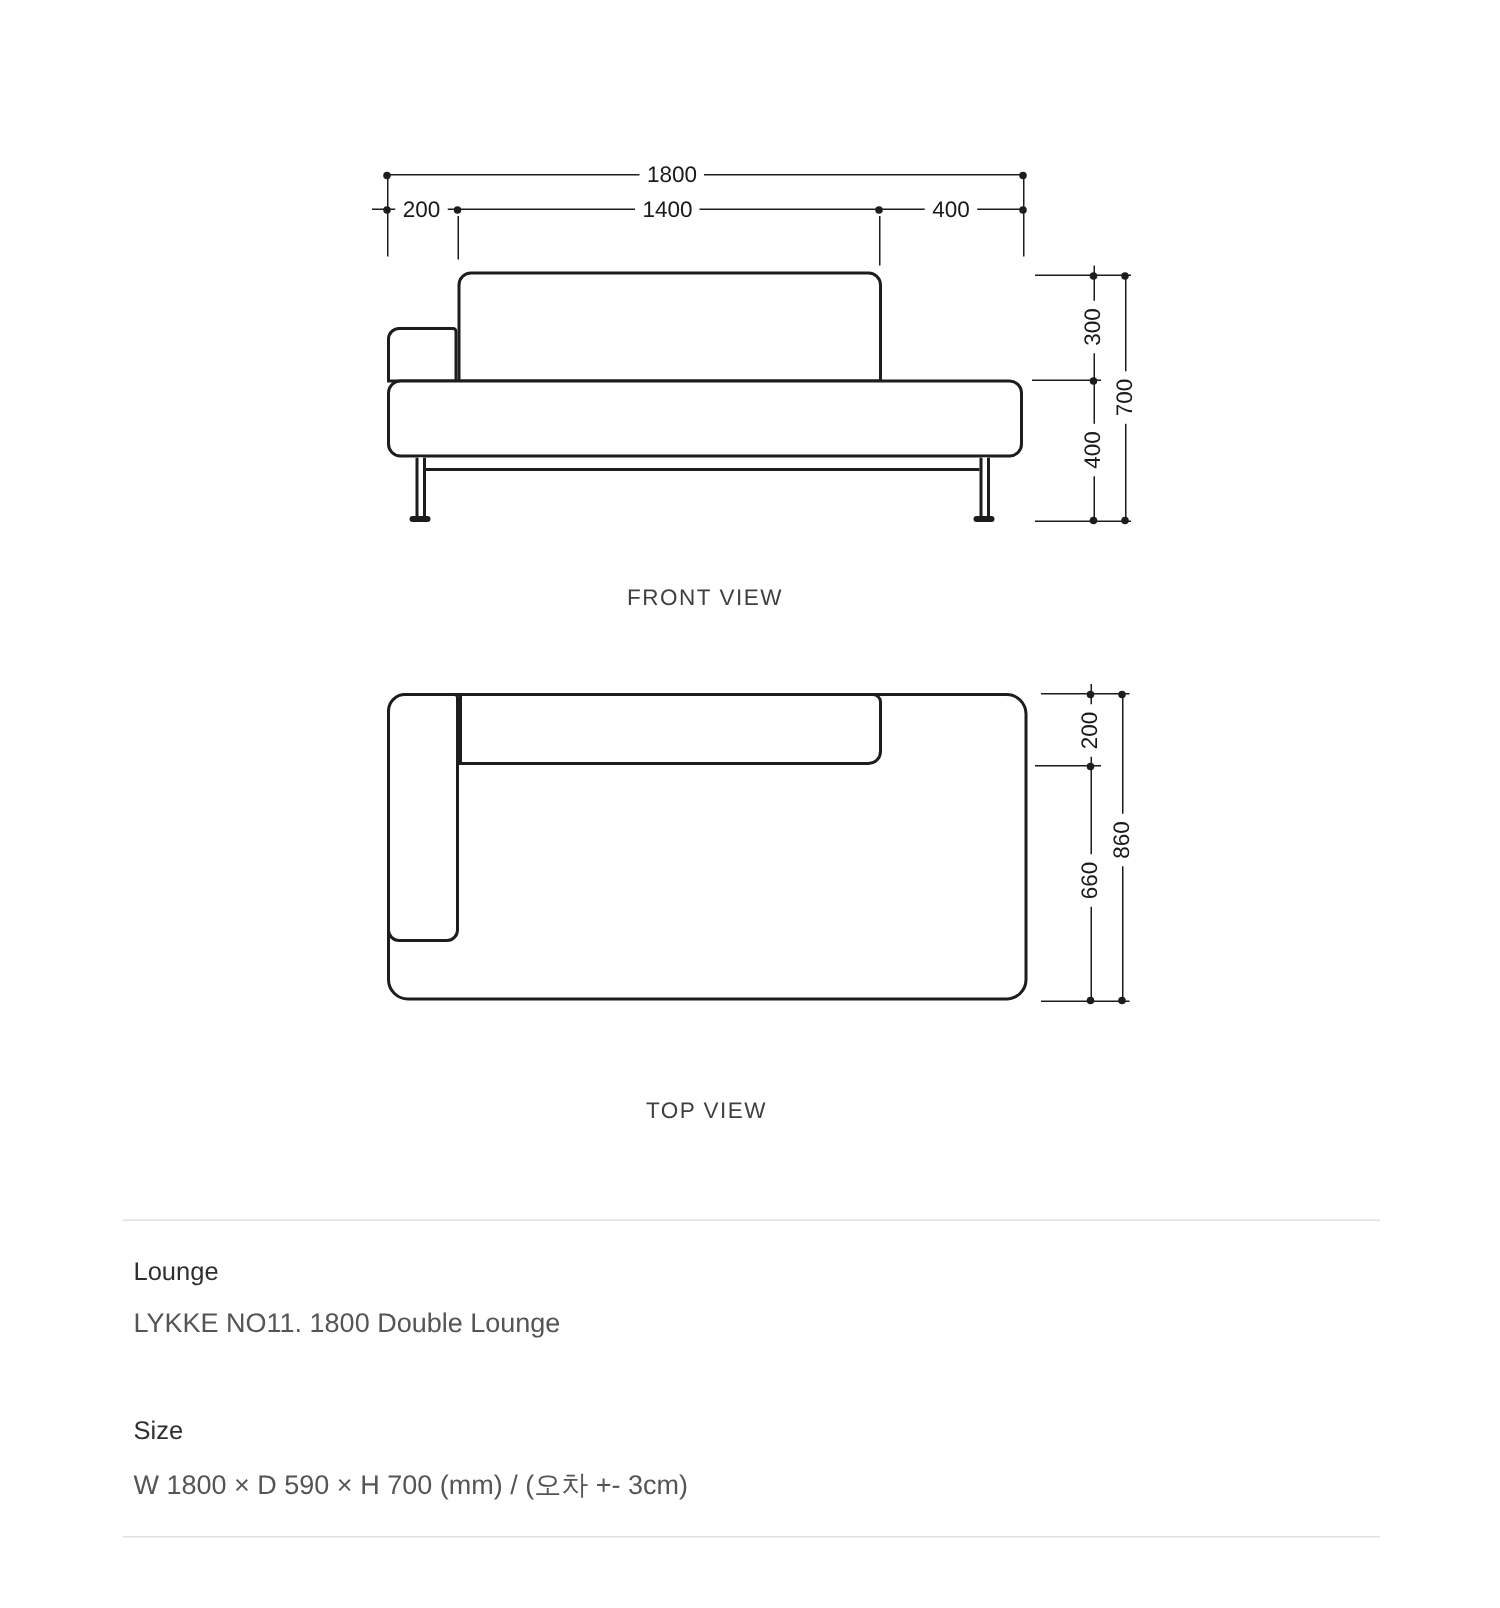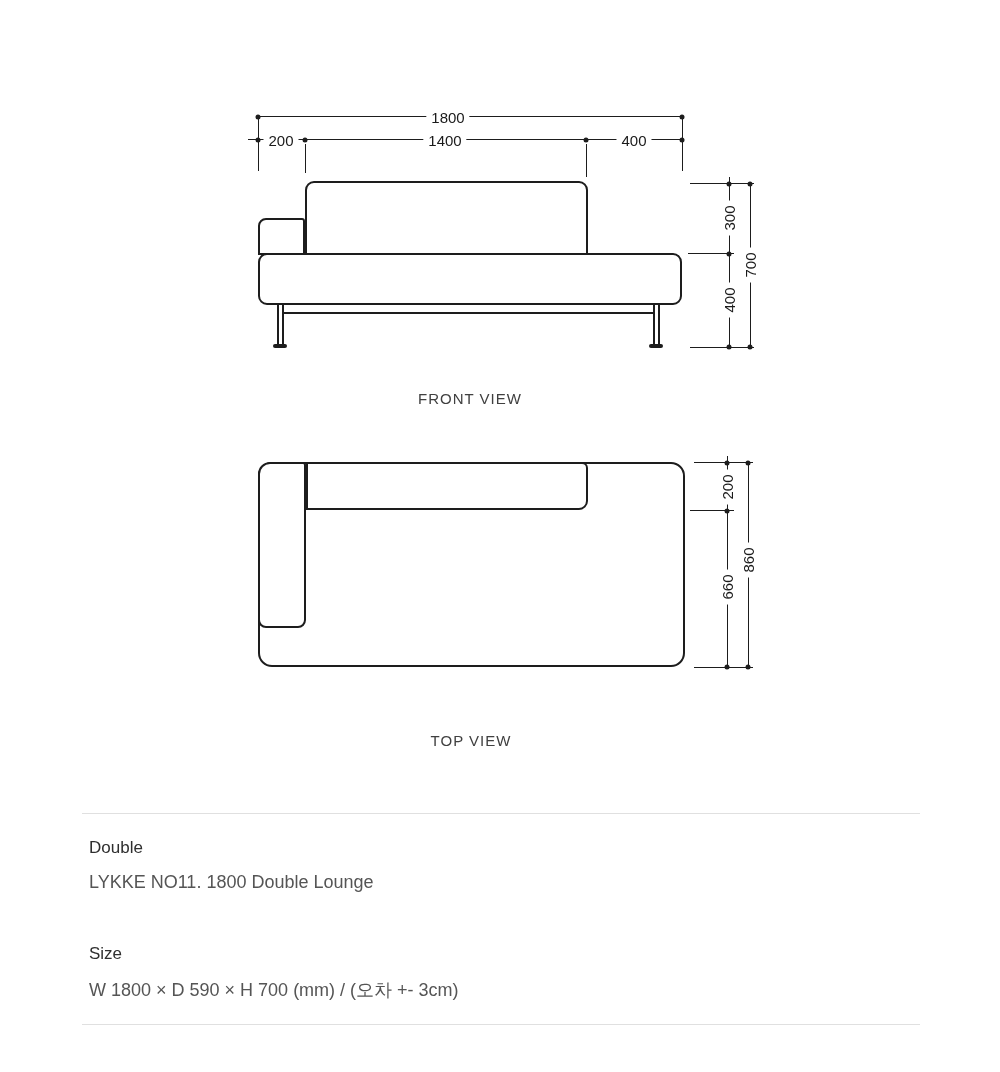--- a/index.html
+++ b/index.html
@@ -106,21 +106,21 @@
     <span class="dim-label vert" style="left:727px;top:487px;">200</span>
     <span class="dim-label vert" style="left:727px;top:587px;">660</span>
     <span class="dim-label vert" style="left:748px;top:560px;">860</span>
 
     <div class="view-title" style="left:471px;top:708px;margin-top:24px;">TOP VIEW</div>
   </div>
 
   <div>
     <div class="divider" style="left:82px;top:813px;width:838px;"></div>
 
-    <div class="info-heading" style="left:89px;top:838px;">Double</div>
+    <div class="info-heading" style="left:89px;top:838px;">Lounge</div>
     <div class="info-text" style="left:89px;top:872px;">LYKKE NO11. 1800 Double Lounge</div>
 
     <div class="info-heading" style="left:89px;top:944px;">Size</div>
     <div class="info-text" style="left:89px;top:978px;">W 1800 × D 590 × H 700 (mm) / (오차 +- 3cm)</div>
 
     <div class="divider" style="left:82px;top:1024px;width:838px;"></div>
   </div>
 
 </div>
 

